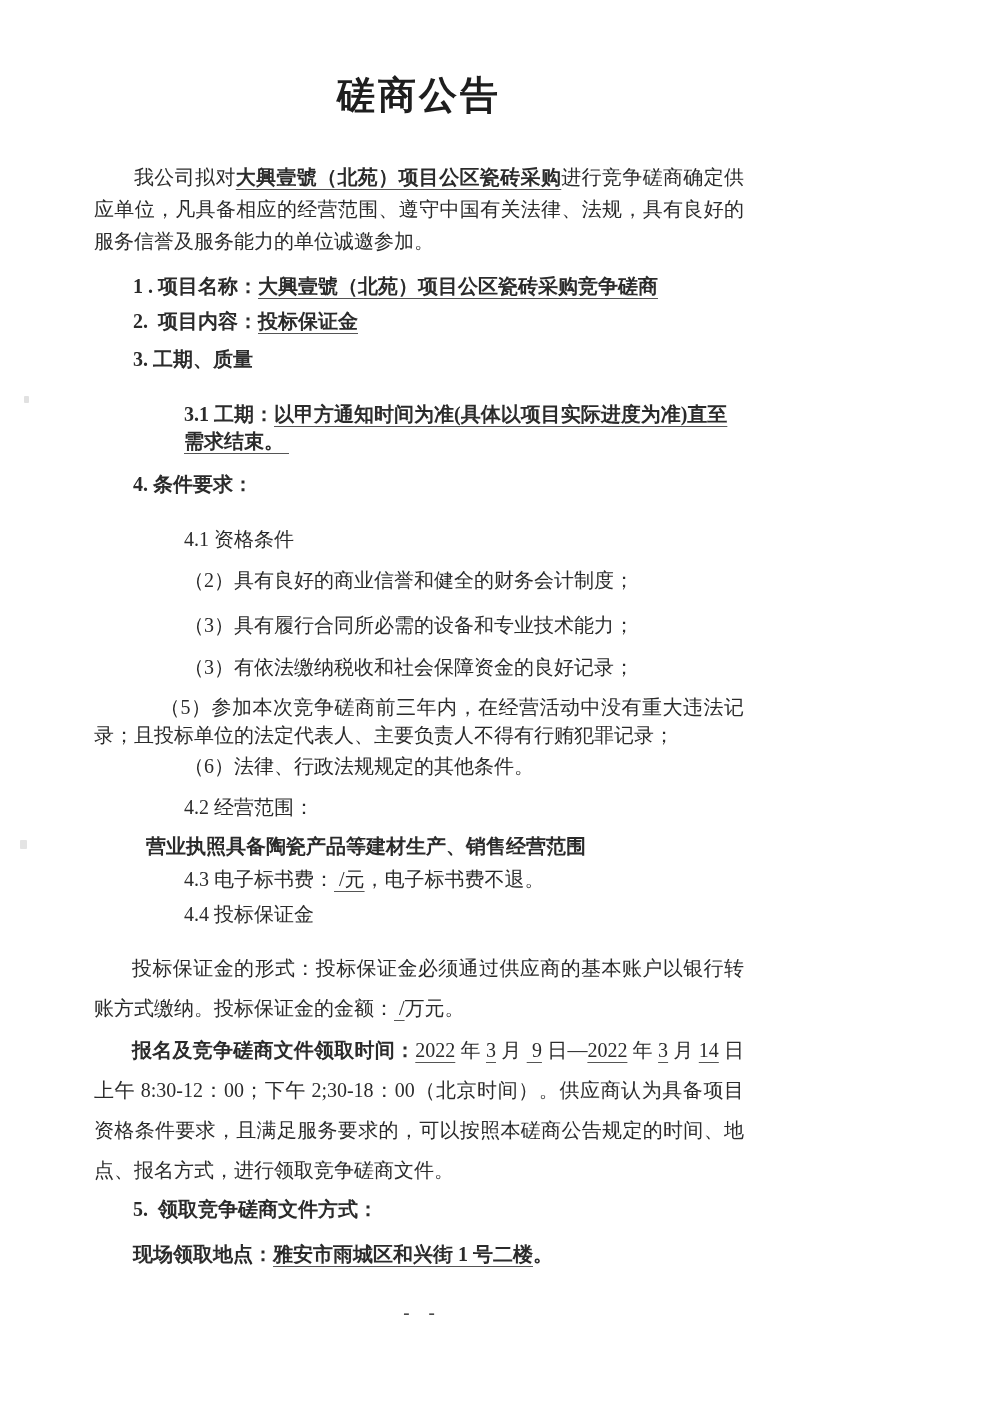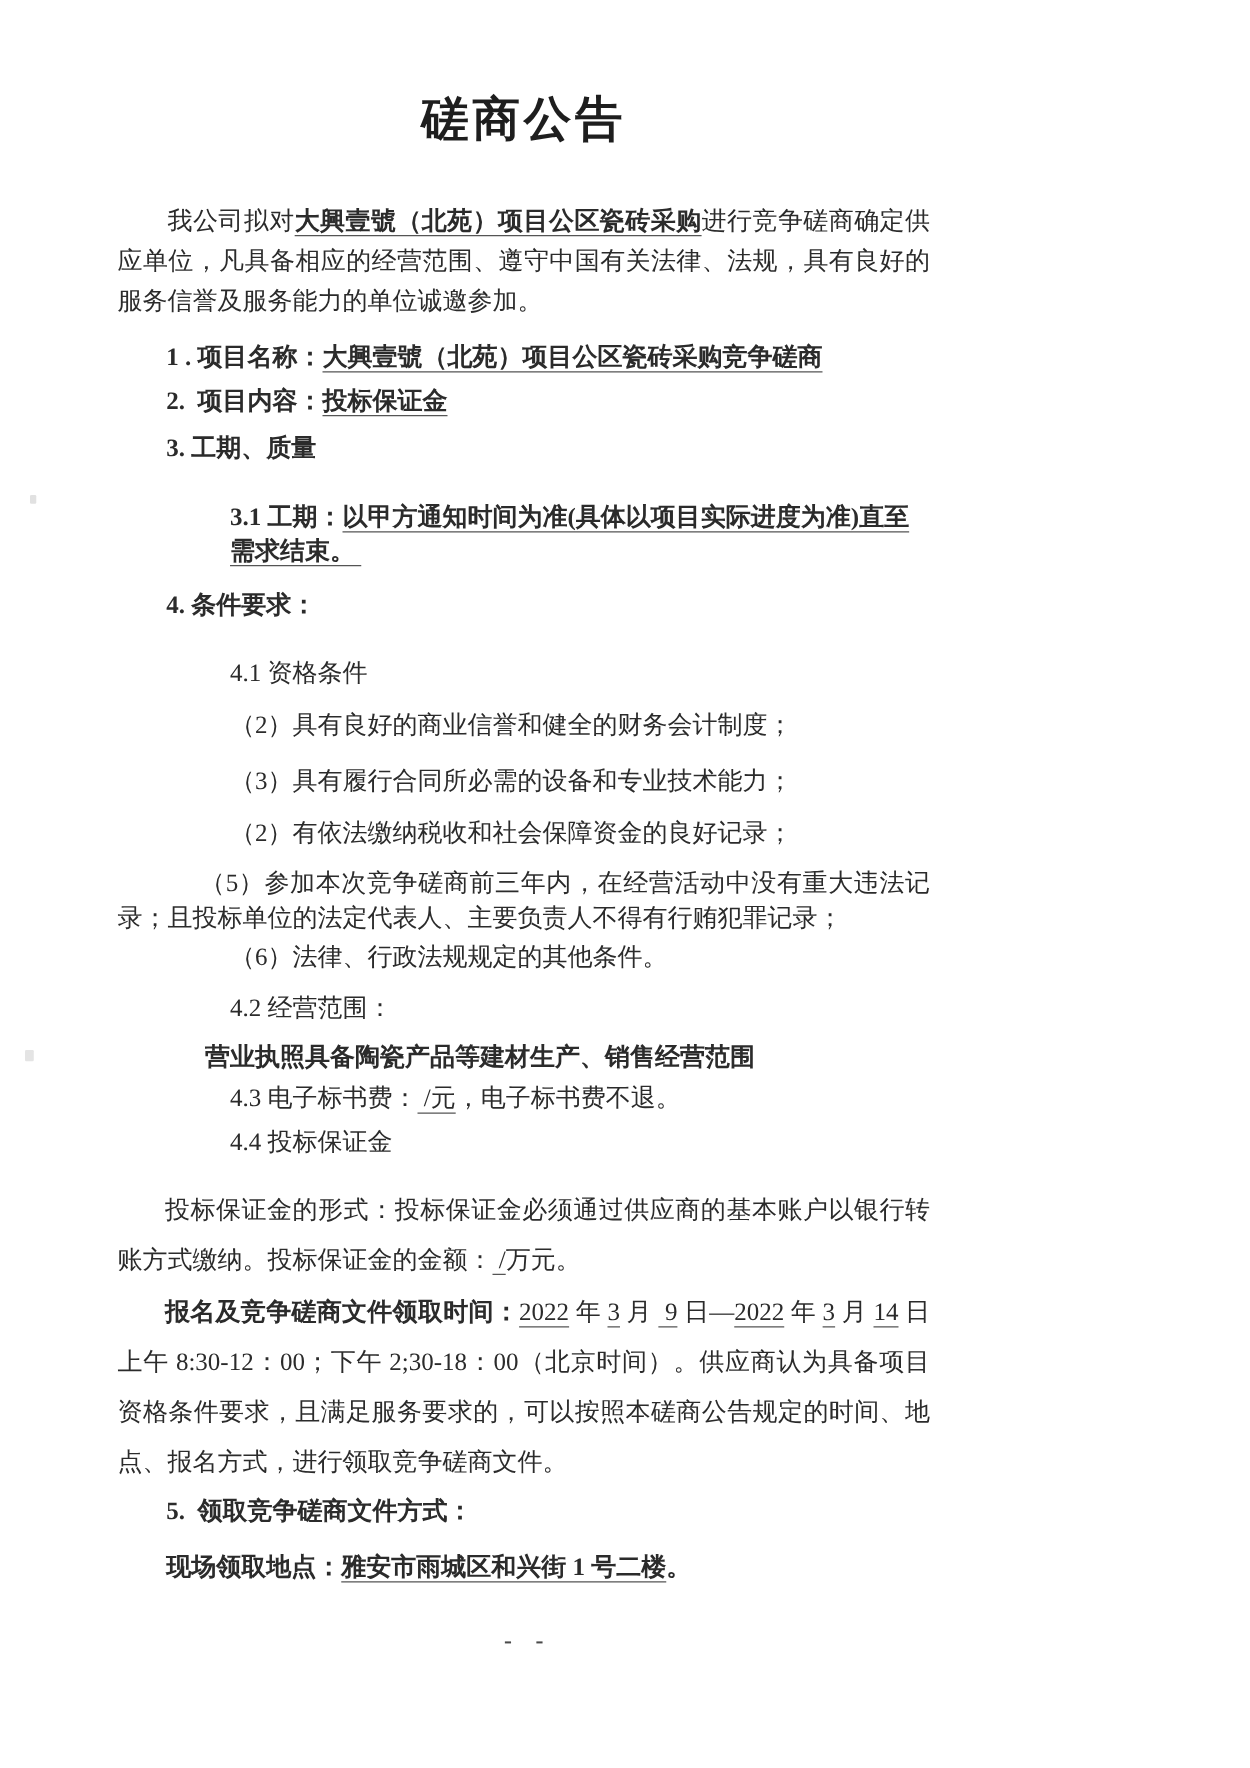--- a/index.html
+++ b/index.html
@@ -37,21 +37,21 @@
     text-decoration:underline;
     text-underline-offset:5px;
     text-decoration-thickness:1px;
     text-decoration-color:#555;
   }
   .para{text-indent:40px;line-height:32px;text-align:justify;}
   .parawide{text-indent:38px;line-height:40px;text-align:justify;}
   .wrap5{text-indent:66px;line-height:28px;text-align:justify;}
   .li1{margin-left:39px;}
   .li2{margin-left:90px;}
-  .li2tight{margin-left:70px;}
+  .li2tight{margin-left:52px;}
   .mb2{margin-bottom:2px;}  .mb4{margin-bottom:4px;}
   .mb6{margin-bottom:6px;}  .mb8{margin-bottom:8px;}
   .mb11{margin-bottom:11px;}.mb12{margin-bottom:12px;}
   .mb13{margin-bottom:28px;}.mb14{margin-bottom:14px;}
   .mb15{margin-bottom:15px;}.mb16{margin-bottom:16px;}
   .mb18{margin-bottom:18px;}.mb20{margin-bottom:20px;}
   .mb28{margin-bottom:28px;}
   .footer{
     margin-top:34px;
     text-align:center;
@@ -76,21 +76,21 @@
   <div id="doc-body">
       <p class="block para mb16"><span>我公司拟对</span><span class="b u">大興壹號（北苑）项目公区瓷砖采购</span><span>进行竞争磋商确定供应单位，凡具备相应的经营范围、遵守中国有关法律、法规，具有良好的服务信誉及服务能力的单位诚邀参加。</span></p>
       <p class="block li1 mb8"><span class="b">1 . 项目名称：</span><span class="b u">大興壹號（北苑）项目公区瓷砖采购竞争磋商</span></p>
       <p class="block li1 mb11"><span class="b">2.  项目内容：</span><span class="b u">投标保证金</span></p>
       <p class="block li1 mb13"><span class="b">3. 工期、质量</span></p>
       <p class="block li2 mb16"><span class="b">3.1 工期：</span><span class="b u">以甲方通知时间为准(具体以项目实际进度为准)直至需求结束。 </span></p>
       <p class="block li1 mb28"><span class="b">4. 条件要求：</span></p>
       <p class="block li2 mb14"><span>4.1 资格条件</span></p>
       <p class="block li2 mb18"><span>（2）具有良好的商业信誉和健全的财务会计制度；</span></p>
       <p class="block li2 mb15"><span>（3）具有履行合同所必需的设备和专业技术能力；</span></p>
-      <p class="block li2 mb12"><span>（2）有依法缴纳税收和社会保障资金的良好记录；</span></p>
+      <p class="block li2 mb12"><span>（3）有依法缴纳税收和社会保障资金的良好记录；</span></p>
       <p class="block wrap5 mb4"><span>（5）参加本次竞争磋商前三年内，在经营活动中没有重大违法记录；且投标单位的法定代表人、主要负责人不得有行贿犯罪记录；</span></p>
       <p class="block li2 mb14"><span>（6）法律、行政法规规定的其他条件。</span></p>
       <p class="block li2 mb12"><span>4.2 经营范围：</span></p>
       <p class="block li2tight mb6"><span class="b">营业执照具备陶瓷产品等建材生产、销售经营范围</span></p>
       <p class="block li2 mb8"><span>4.3 电子标书费：</span><span class="u"> /元</span><span>，电子标书费不退。</span></p>
       <p class="block li2 mb20"><span>4.4 投标保证金</span></p>
       <p class="block parawide mb2"><span>投标保证金的形式：投标保证金必须通过供应商的基本账户以银行转账方式缴纳。投标保证金的金额：</span><span class="u"> /</span><span>万元。</span></p>
       <p class="block parawide mb6"><span class="b">报名及竞争磋商文件领取时间：</span><span class="u">2022</span><span> 年 </span><span class="u">3</span><span> 月 </span><span class="u"> 9</span><span> 日—</span><span class="u">2022</span><span> 年 </span><span class="u">3</span><span> 月 </span><span class="u">14</span><span> 日上午 8:30-12：00；下午 2;30-18：00（北京时间）。供应商认为具备项目资格条件要求，且满足服务要求的，可以按照本磋商公告规定的时间、地点、报名方式，进行领取竞争磋商文件。</span></p>
       <p class="block li1 mb18"><span class="b">5.  领取竞争磋商文件方式：</span></p>
       <p class="block li1"><span class="b">现场领取地点：</span><span class="b u">雅安市雨城区和兴街 1 号二楼</span><span class="b">。</span></p>

